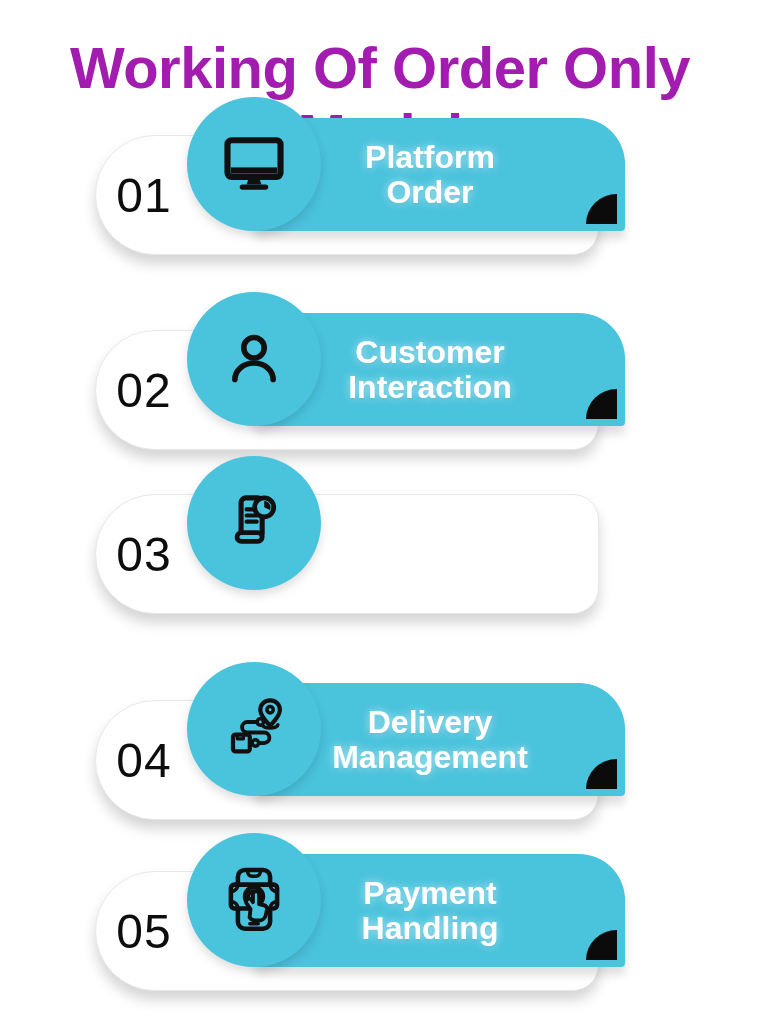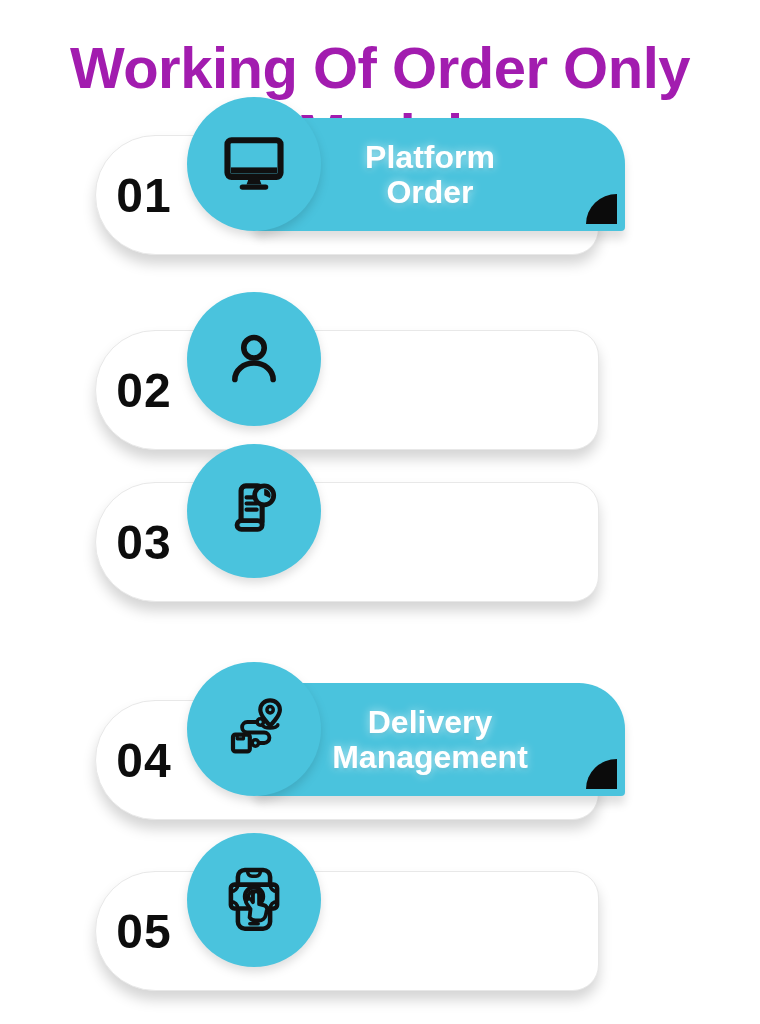--- a/index.html
+++ b/index.html
@@ -14,21 +14,21 @@
   .row{position:absolute;left:0;width:760px;height:172px;}
   .pill{
     position:absolute;left:95px;top:38px;width:502px;height:118px;
     background:#ffffff;border:1.5px solid #e8e8e8;
     border-radius:60px 26px 26px 60px;
     box-shadow:0 9px 13px rgba(0,0,0,0.17);
   }
   .num{
     position:absolute;left:0;top:0;width:96px;height:100%;
     display:flex;align-items:center;justify-content:center;
-    font-size:48px;font-weight:700;color:#0d0d0d;letter-spacing:1px;
+    font-size:48px;font-weight:400;color:#0d0d0d;letter-spacing:1px;
   }
   .bar{
     position:absolute;left:253px;top:21px;width:372px;height:113px;
     background:#4AC3DD;border-radius:8px 46px 4px 8px;
     box-shadow:0 8px 10px rgba(0,0,0,0.13);
   }
   .label{
     position:absolute;left:12px;top:0;width:330px;height:100%;
     display:flex;flex-direction:column;align-items:center;justify-content:center;
     font-size:32px;font-weight:700;color:#ffffff;line-height:1.08;text-align:center;
@@ -41,21 +41,21 @@
   .circle{
     position:absolute;left:187px;top:0;width:134px;height:134px;
     background:#4AC3DD;border-radius:50%;
     display:flex;align-items:center;justify-content:center;
     filter:drop-shadow(0 5px 5px rgba(0,0,0,0.13));
   }
   .circle svg{stroke:#101010;fill:none;stroke-linecap:round;stroke-linejoin:round;}
   .fb{fill:#4AC3DD;}
   .fk{fill:#101010;stroke:none;}
   
-  #row1{top:97px}#row2{top:292px}#row3{top:444px}#row4{top:662px}#row5{top:833px}
+  #row1{top:97px}#row2{top:292px}#row3{top:456px}#row4{top:662px}#row5{top:833px}
 </style>
 </head>
 <body>
 
 <div class="title">Working Of Order Only Model</div>
 
 <div class="row" id="row1">
   <div class="pill">
     <div class="num">01</div>
   </div>
@@ -72,20 +72,27 @@
       <rect class="fk" x="16" y="55" width="68" height="9"></rect>
       <path class="fk" d="M43 69 h14 l4 11 h-22 z"></path>
       <path d="M33 84 h34" stroke-width="8"></path>
     </svg>
   </div>
 </div>
 
 <div class="row" id="row2">
   <div class="pill">
     <div class="num">02</div>
+  </div>
+  <div class="bar">
+    <div class="label">
+      <span>Customer</span>
+      <span>Interaction</span>
+    </div>
+    <div class="fold"></div>
   </div>
   <div class="circle">
     <svg width="66" height="66" viewBox="0 0 100 100">
       <circle cx="50" cy="33" r="15.5" stroke-width="8.5"></circle>
       <path d="M21 81 a29 25 0 0 1 58 0" stroke-width="8.5"></path>
     </svg>
   </div>
 </div>
 
 <div class="row" id="row3">
@@ -126,20 +133,27 @@
       <rect class="fb" x="20" y="58" width="24" height="24" rx="3.5" stroke-width="6"></rect>
       <path d="M26 58 v6 h9 v-6" stroke-width="4.5"></path>
     </svg>
   </div>
 </div>
 
 <div class="row" id="row5">
   <div class="pill">
     <div class="num">05</div>
   </div>
+  <div class="bar">
+    <div class="label">
+      <span>Payment</span>
+      <span>Handling</span>
+    </div>
+    <div class="fold"></div>
+  </div>
   <div class="circle">
     <svg width="70" height="70" viewBox="0 0 100 100">
       <rect x="27" y="7" width="46" height="84" rx="10" stroke-width="6.5"></rect>
       <path d="M41 8 v2 a6 6 0 0 0 6 6 h6 a6 6 0 0 0 6 -6 v-2" stroke-width="5"></path>
       <path d="M44 84 h12" stroke-width="5"></path>
       <rect class="fb" x="17" y="28" width="66" height="34" rx="5" stroke-width="6.5"></rect>
       <path class="fk" d="M20 31 a10 10 0 0 0 8 -? Z" visibility="hidden"></path>
       <path d="M27 28 a10 10 0 0 1 -10 10 M73 28 a10 10 0 0 0 10 10 M83 52 a10 10 0 0 0 -10 10 M17 52 a10 10 0 0 1 10 10" stroke-width="5"></path>
       <circle class="fb" cx="50" cy="45" r="13" stroke-width="6"></circle>
       <path d="M55.5 40.5 a7.5 7.5 0 1 0 0 9" stroke-width="5"></path>

